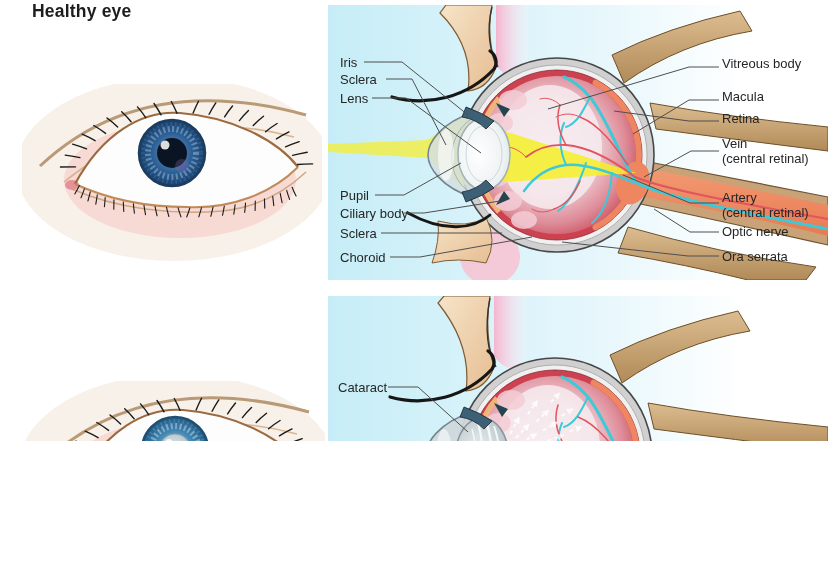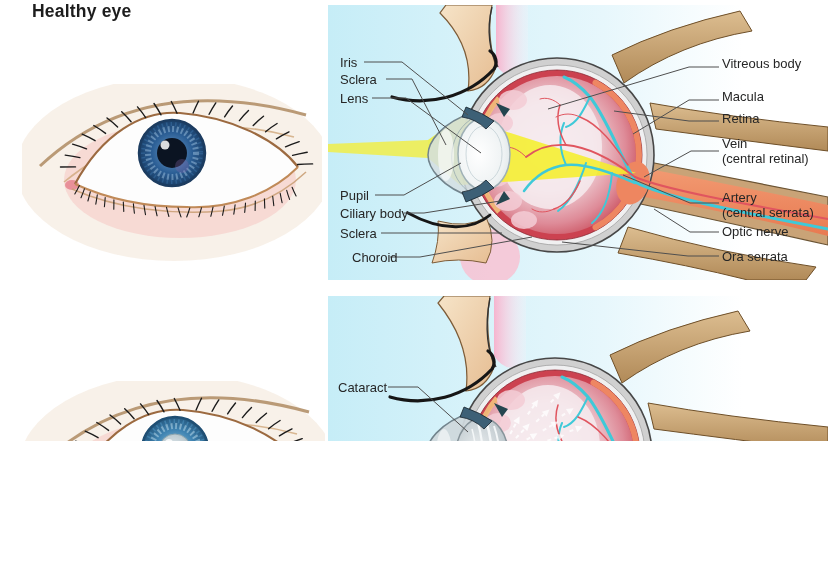--- a/index.html
+++ b/index.html
@@ -316,28 +316,28 @@
         <polyline points="391,251 360,251 234,237"></polyline>
       </g>
     </svg>
 
     <div class="lbl" style="left:12px;top:51px">Iris</div>
     <div class="lbl" style="left:12px;top:68px">Sclera</div>
     <div class="lbl" style="left:12px;top:87px">Lens</div>
     <div class="lbl" style="left:12px;top:184px">Pupil</div>
     <div class="lbl" style="left:12px;top:202px">Ciliary body</div>
     <div class="lbl" style="left:12px;top:222px">Sclera</div>
-    <div class="lbl" style="left:24px;top:246px">Choroid</div>
+    <div class="lbl" style="left:12px;top:246px">Choroid</div>
     <div class="lbl" style="left:394px;top:52px">Vitreous body</div>
     <div class="lbl" style="left:394px;top:85px">Macula</div>
     <div class="lbl" style="left:394px;top:107px">Retina</div>
     <div class="lbl" style="left:394px;top:132px">Vein
 (central retinal)</div>
     <div class="lbl" style="left:394px;top:186px">Artery
-(central serrata)</div>
+(central retinal)</div>
     <div class="lbl" style="left:394px;top:220px">Optic nerve</div>
     <div class="lbl" style="left:394px;top:245px">Ora serrata</div>
   </div>
 
   <div class="panel" style="left:328px;top:296px;height:281px">
     <svg width="500" height="281" viewBox="0 0 500 281">
       <rect x="0" y="0" width="500" height="281" fill="url(#bgGrad)"></rect>
       <g transform="translate(-2,9)">
         <path d="M168,-9 h32 v66 q-18,14 -32,-6 Z" fill="url(#pinkFade)"></path>
         <ellipse cx="162" cy="252" rx="30" ry="28" fill="#f8c2d2" opacity="0.85"></ellipse>

